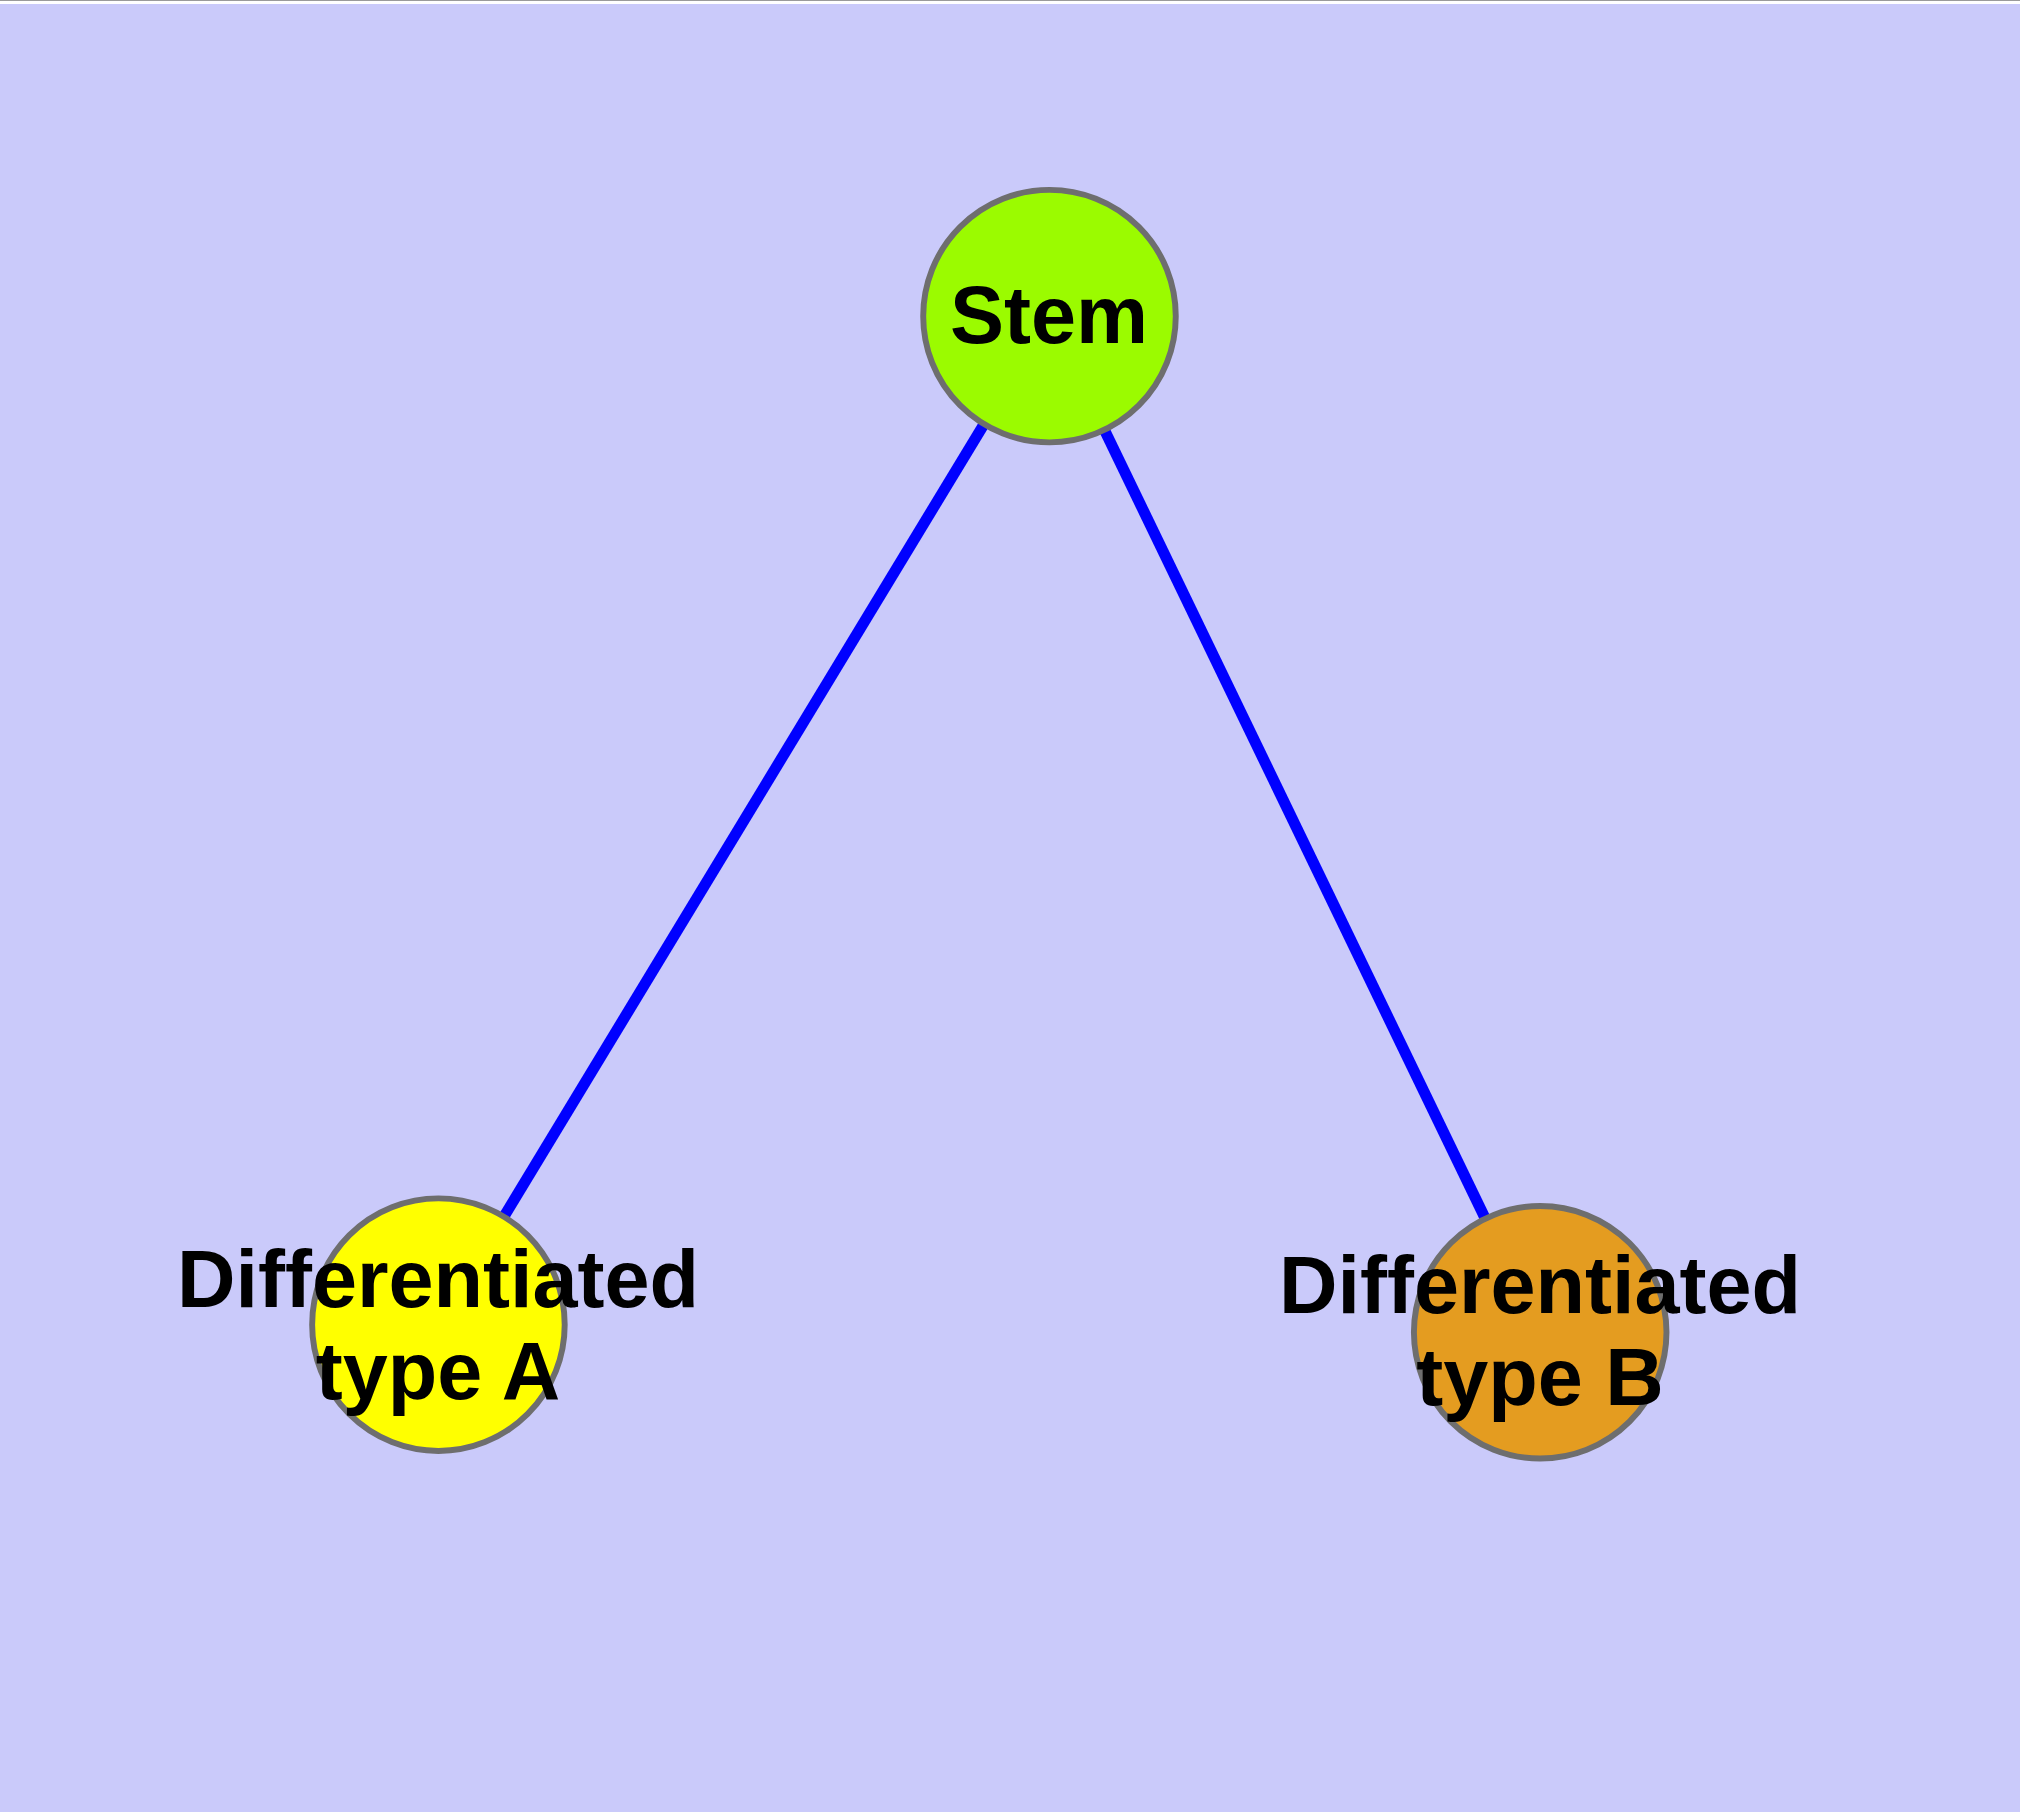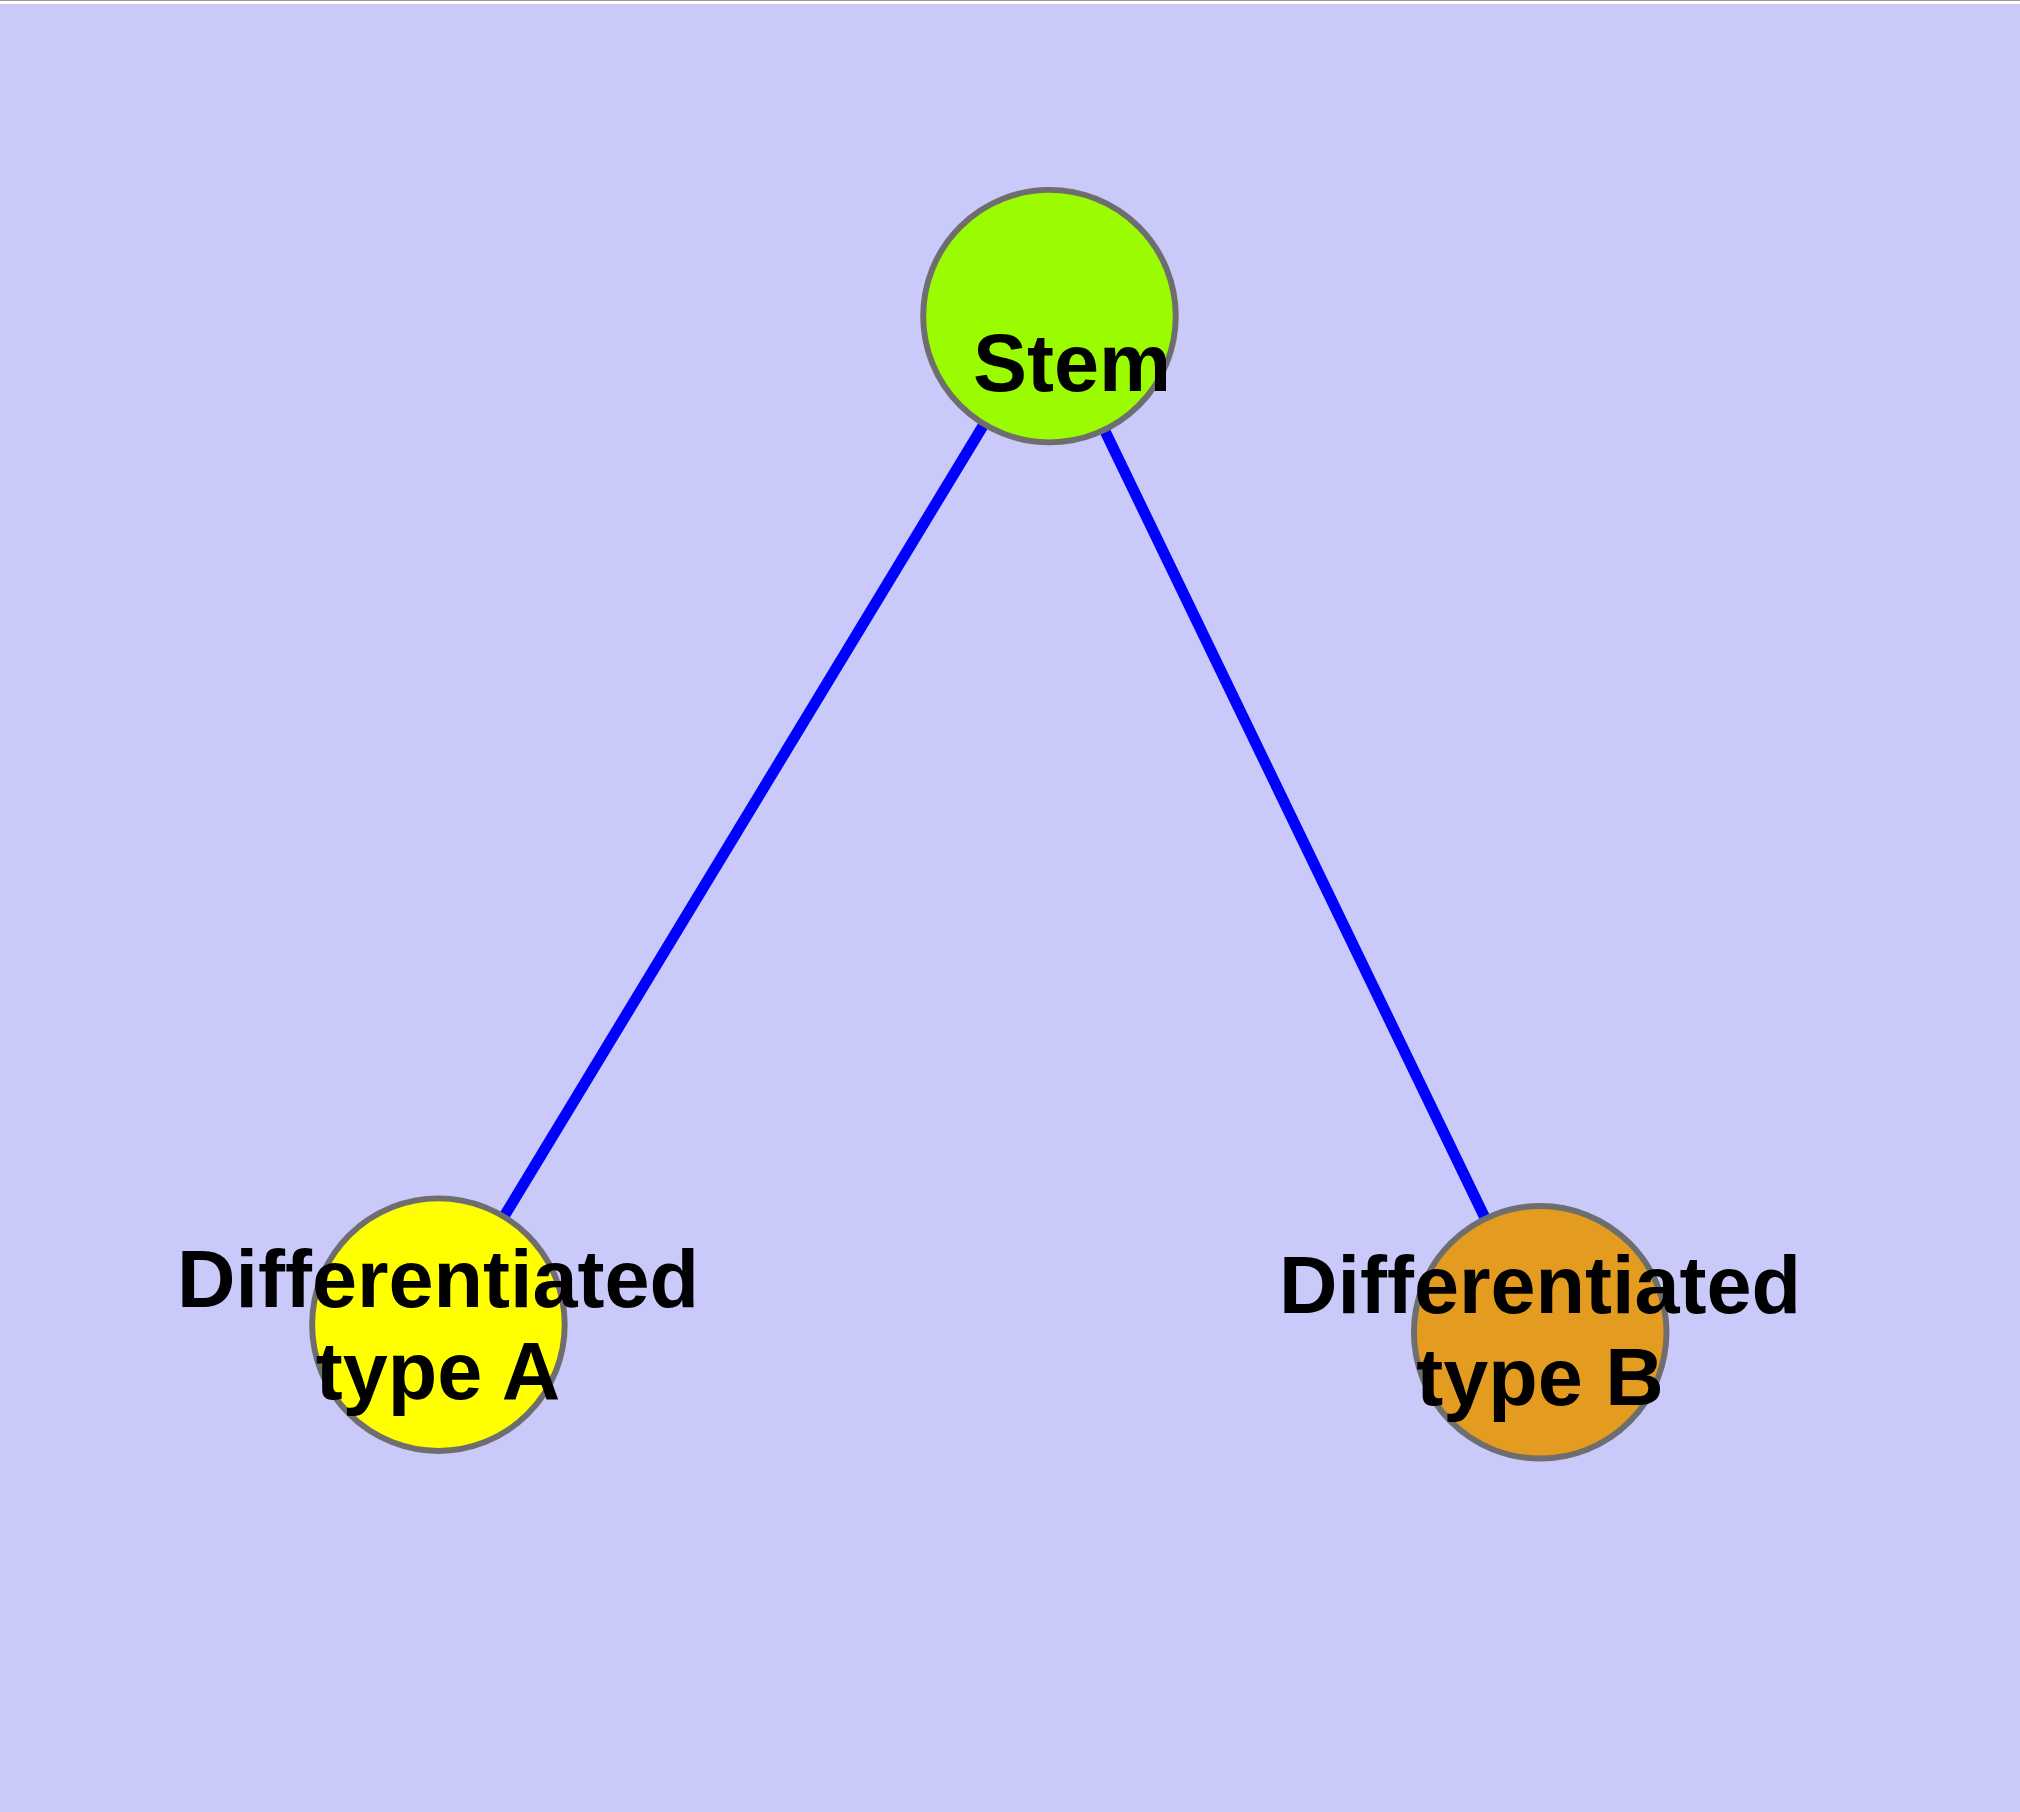--- a/index.html
+++ b/index.html
@@ -61,21 +61,21 @@
   <div class="top-strip"></div>
 
   <svg class="graph-svg" viewBox="0 0 2384 2138" xmlns="http://www.w3.org/2000/svg">
     <line class="edge" x1="1238" y1="373" x2="517" y2="1563" stroke="#0000FF"></line>
     <line class="edge" x1="1238" y1="373" x2="1817" y2="1572" stroke="#0000FF"></line>
     <circle class="node" cx="1238" cy="373" r="149" fill="#9BFB00"></circle>
     <circle class="node" cx="517" cy="1563" r="149" fill="#FFFF00"></circle>
     <circle class="node" cx="1817" cy="1572" r="149" fill="#E49C20"></circle>
   </svg>
 
-  <div class="label" style="left:1072px; top:316px;margin-top:48px;">Stem</div>
+  <div class="label" style="left:1049px; top:316px;">Stem</div>
 
   <div class="label" style="left:438px; top:1326px;">Differentiated
 type A</div>
 
   <div class="label" style="left:1540px; top:1332px;">Differentiated
 type B</div>
 
 </div>
 
 

